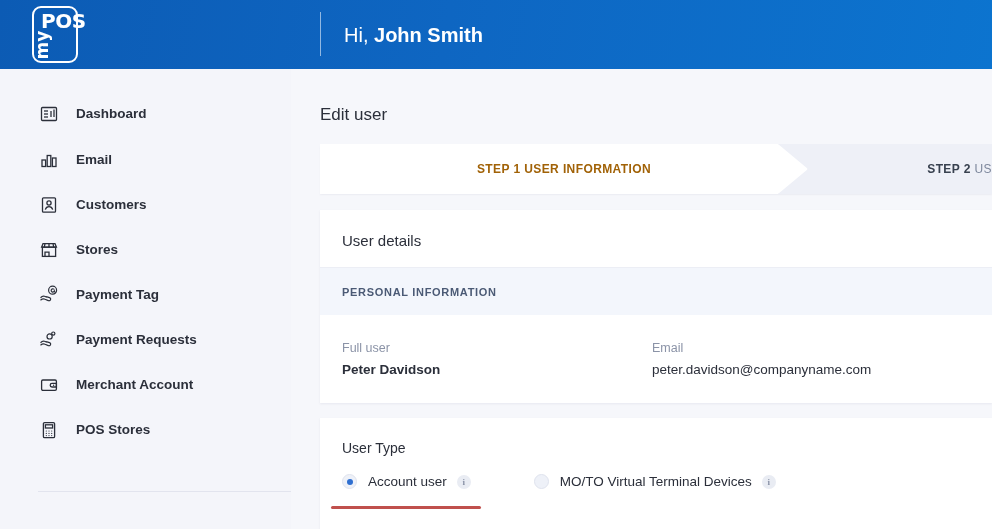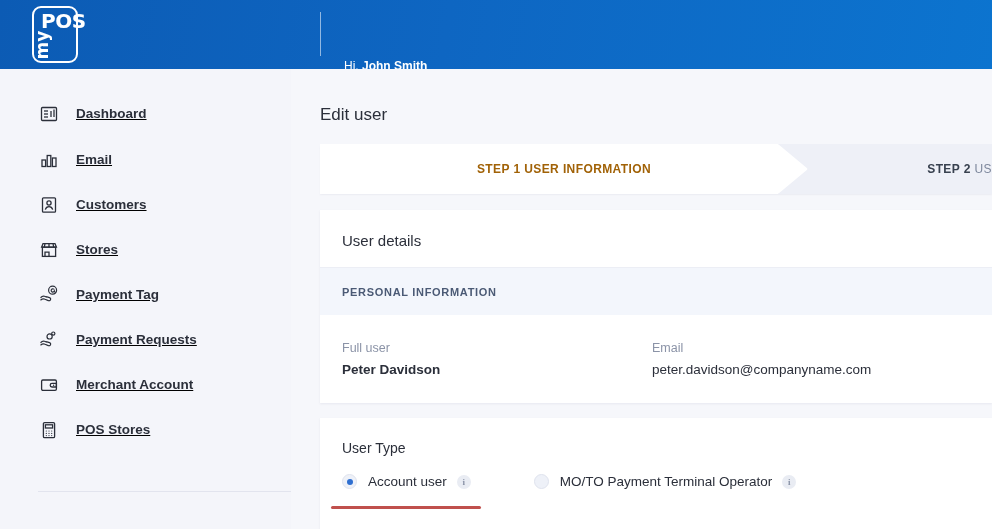--- a/index.html
+++ b/index.html
@@ -41,36 +41,35 @@
     transform-origin: center center;
     font-family: "DejaVu Sans", sans-serif;
   }
   .header-divider {
     position: absolute; left: 320px; top: 12px;
     width: 1px; height: 44px;
     background: rgba(255,255,255,0.55);
   }
   .greeting {
     position: absolute; left: 344px; top: 24px;
-    color: #ffffff; font-size: 12px; margin-top: 35px;
+    color: #ffffff; font-size: 20px;
   }
   .greeting b { font-weight: bold; }
 
   
   .sidebar {
     position: absolute; top: 69px; left: 0;
     width: 291px; height: 460px;
     background: #f4f5fa;
   }
   .nav-item {
     position: absolute; left: 0; width: 291px; height: 45px;
     display: flex; align-items: center;
     padding-left: 38px;
     cursor: pointer;
-    text-decoration: underline;
   }
   .nav-icon {
     width: 22px; height: 22px;
     display: flex; align-items: center; justify-content: center;
     margin-right: 16px; flex: 0 0 22px;
   }
   .nav-icon svg { display: block; }
   .nav-label {
     font-size: 13.5px; font-weight: bold; color: #2b2f3a;
     white-space: nowrap;
@@ -364,20 +363,20 @@
   <div class="card" id="card-usertype">
     <div class="ut-title">User Type</div>
     <div class="radio-row">
       <div class="radio-opt">
         <span class="radio-dot on"></span>
         <span class="radio-text">Account user</span>
         <span class="info-icon">i</span>
       </div>
       <div class="radio-opt second">
         <span class="radio-dot"></span>
-        <span class="radio-text">MO/TO Payment Terminal Operator</span>
+        <span class="radio-text">MO/TO Virtual Terminal Devices</span>
         <span class="info-icon">i</span>
       </div>
     </div>
     <div class="red-underline"></div>
   </div>
 
 </div>
 
 </body></html>

